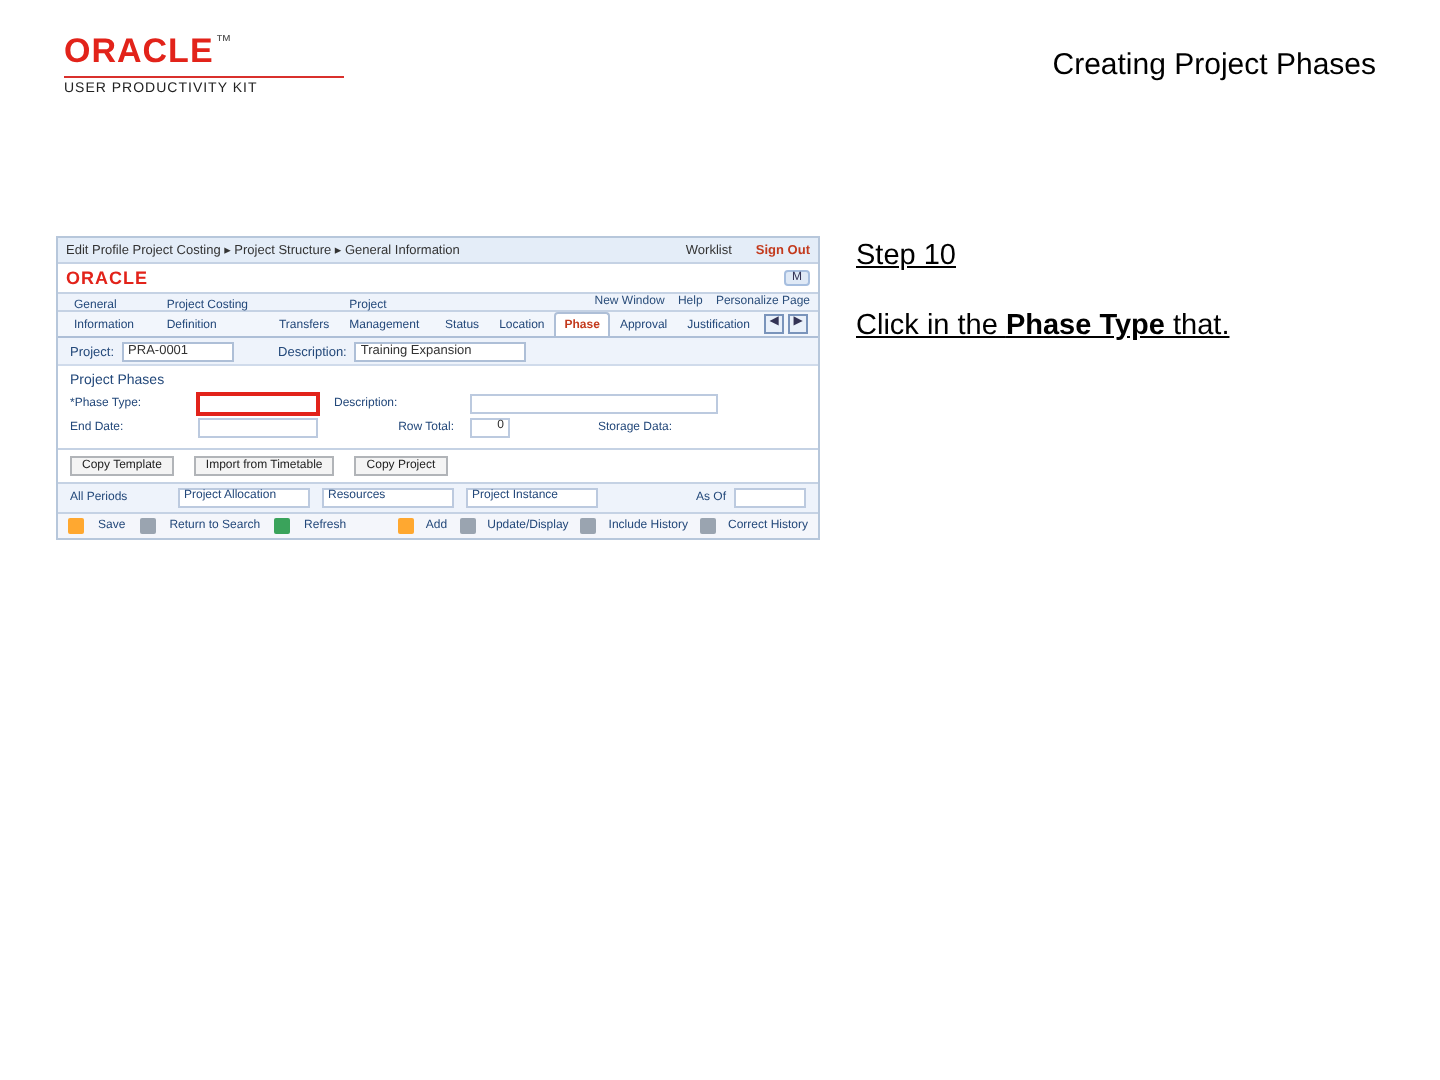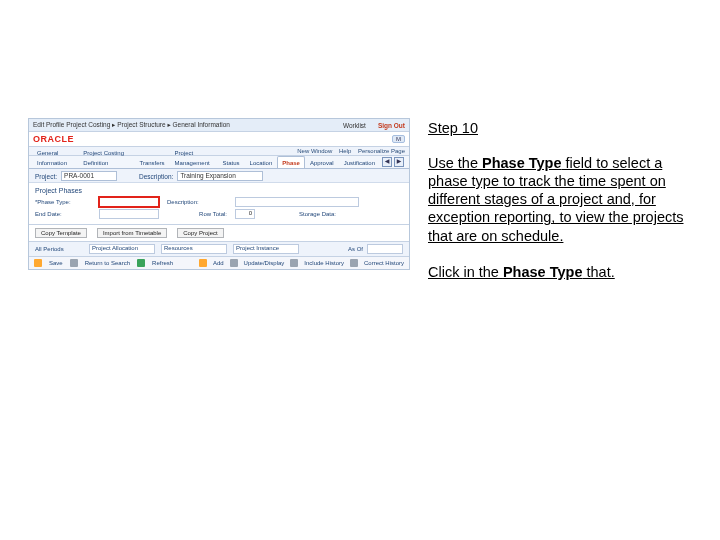--- a/index.html
+++ b/index.html
@@ -308,20 +308,28 @@
   .shot-footer .ficon.green { background: #3aa35b; }
   .shot-footer .ficon.gray  { background: #9aa4b0; }
   .shot-footer .right { margin-left: auto; display: flex; gap: 6px; align-items: center; }
 
 </style>
 </head>
 <body>
 
 <div class="page">
 
+  <div class="topbar">
+    <div class="brand">
+      <span class="brand-main">ORACLE</span><span class="brand-tm">™</span>
+      <div class="brand-rule"></div>
+      <div class="brand-tagline">USER PRODUCTIVITY KIT</div>
+    </div>
+    <div class="doc-title">Creating Project Phases</div>
+  </div>
 
   <div class="content-row">
 
     <div class="screenshot-col">
       <div class="shot">
 
         <div class="shot-top">
           <span class="titlebit">Edit Profile    Project Costing ▸  Project Structure ▸  General Information</span>
           <span class="right">Worklist</span>
           <span class="logout">Sign Out</span>
@@ -412,23 +420,20 @@
             <span>Correct History</span>
           </span>
         </div>
 
       </div>
     </div>
 
     <div class="instruction-col">
       <p class="step-heading">Step 10</p>
 
-      <p class="instruction-para">
-        <span>Use the </span><b>Phase Type</b><span> field to select a phase type to track the time spent on different stages of a project and, for exception reporting, to view the projects that are on schedule.</span>
-      </p>
 
       <p class="instruction-para">
         <span>Click in the </span><b>Phase Type</b><span> that.</span>
       </p>
     </div>
 
   </div>
 </div>
 
 </body></html>

